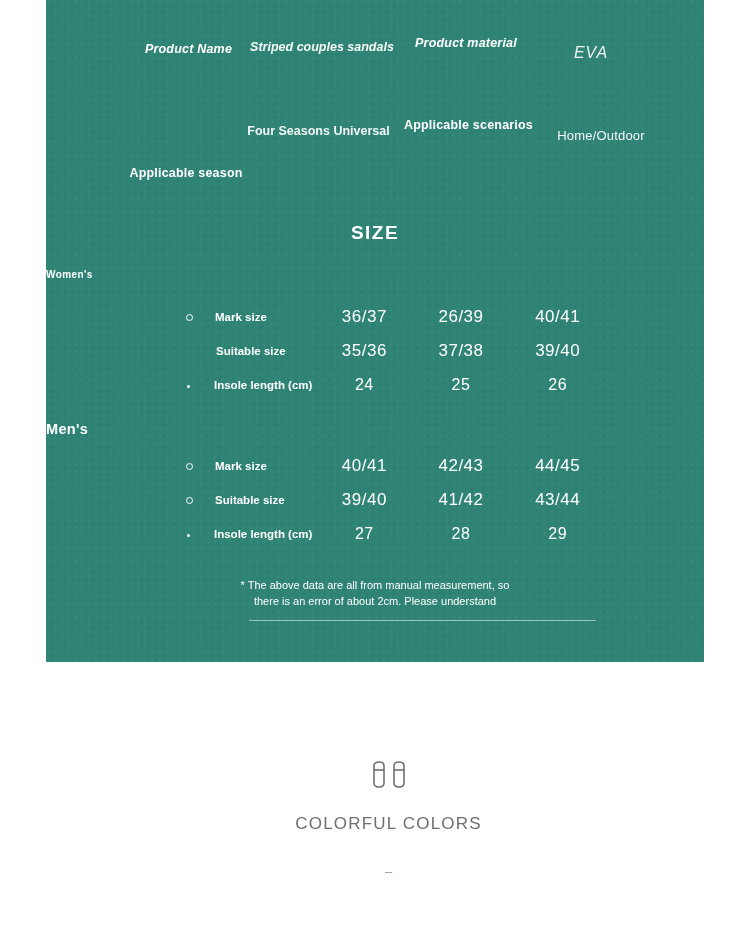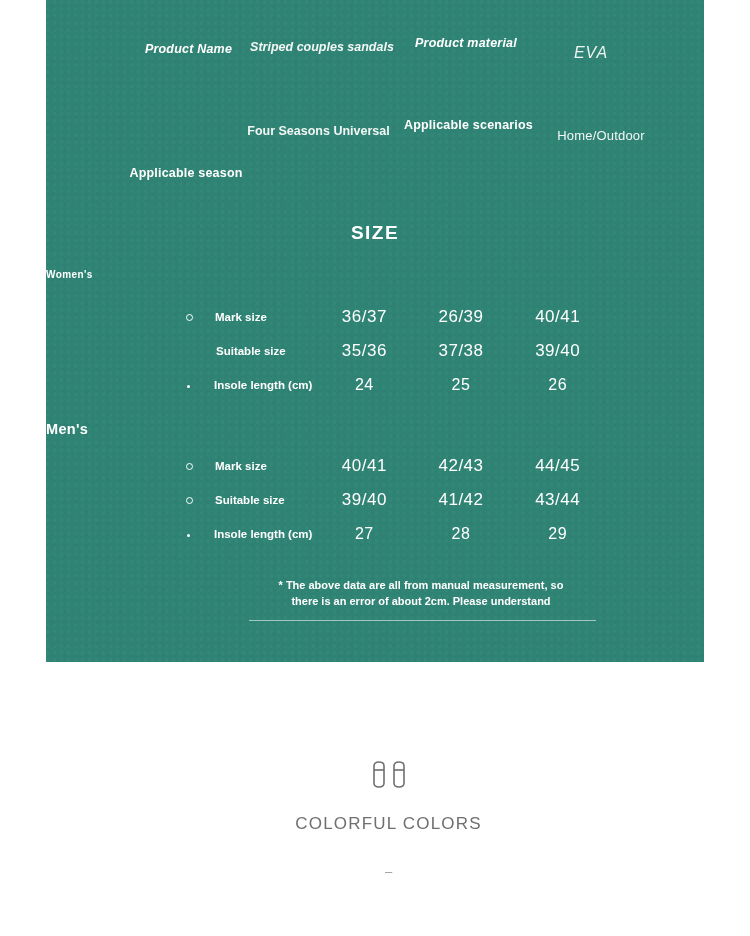--- a/index.html
+++ b/index.html
@@ -167,24 +167,23 @@
   .size-row.tight .cell { font-size: 16px; }
 
   
   .note {
     position: absolute;
     top: 577px;
     left: 0;
     width: 100%;
     text-align: center;
     font-size: 11px;
-    font-weight: bold;
+    font-weight: normal;
     line-height: 16px;
     color: #ffffff;
-    margin-left: 46px;
   }
   .note-line {
     position: absolute;
     top: 620px;
     left: 203px;
     width: 347px;
     height: 1px;
     background: rgba(255,255,255,0.55);
   }
 

